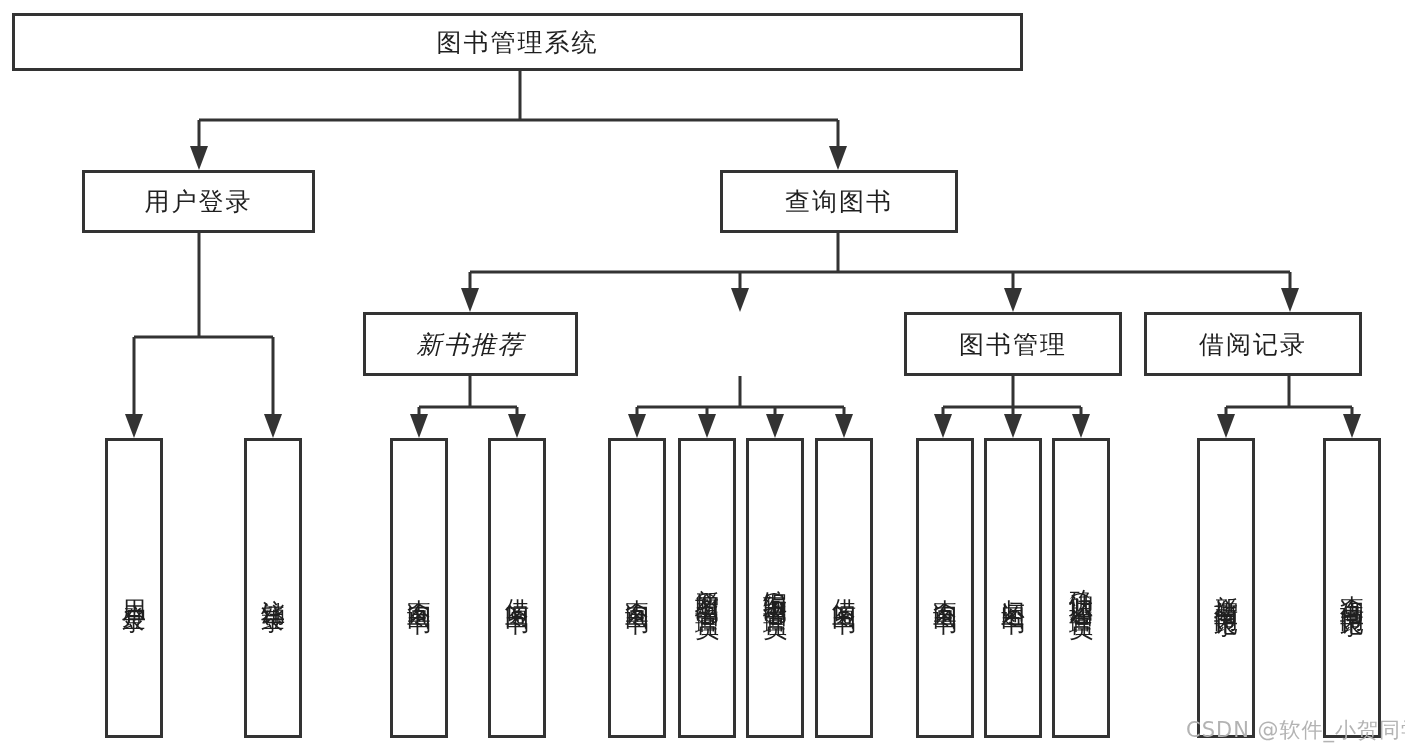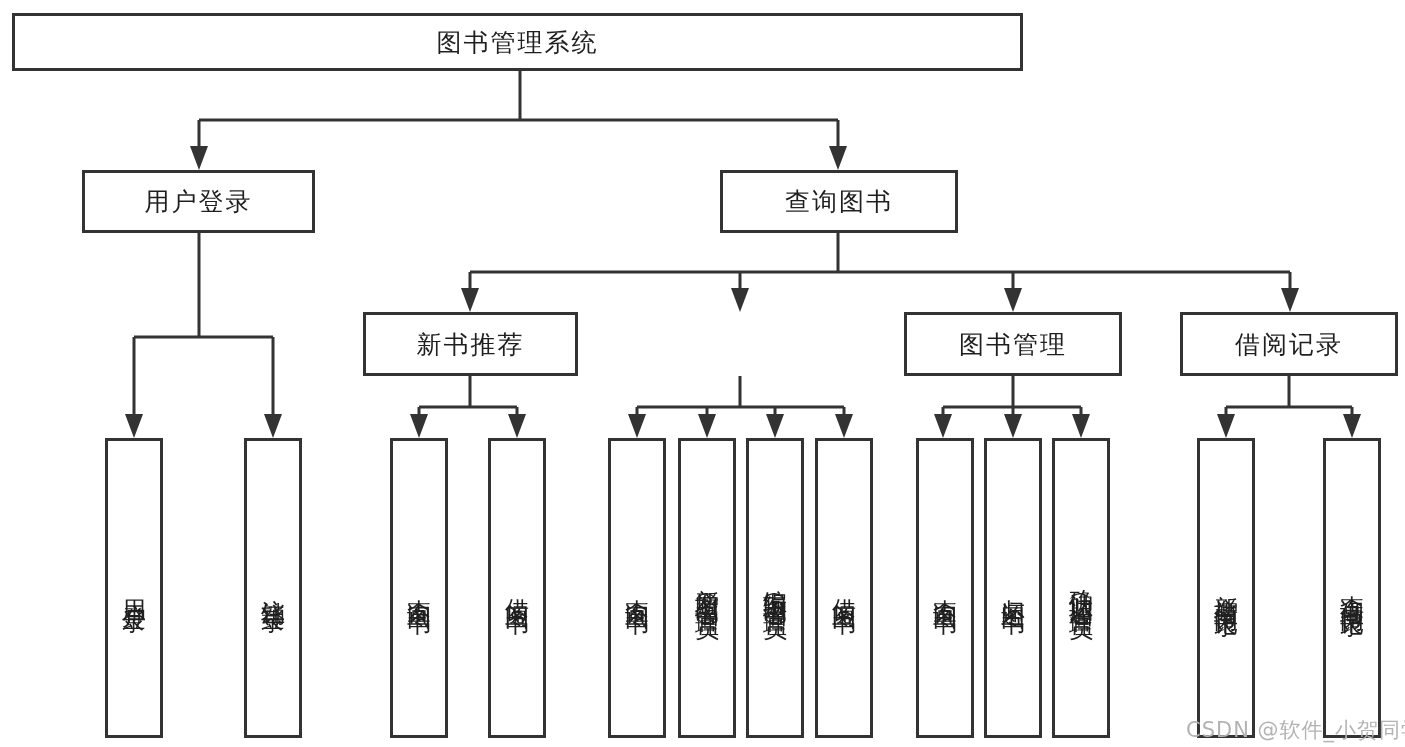--- a/index.html
+++ b/index.html
@@ -85,23 +85,23 @@
       <polygon points="1217,414 1235,414 1226,438"></polygon>
       <polygon points="1343,414 1361,414 1352,438"></polygon>
     </g>
   </svg>
 
   <div class="node h-node" style="left:12px; top:13px; width:1011px; height:58px;">图书管理系统</div>
 
   <div class="node h-node" style="left:82px; top:170px; width:233px; height:63px;">用户登录</div>
   <div class="node h-node" style="left:720px; top:170px; width:238px; height:63px;">查询图书</div>
 
-  <div class="node h-node" style="left:363px; top:312px; width:215px; height:64px;">新书推荐</div>
+  <div class="node h-node" style="left:363px; top:312px; width:215px; height:64px;font-style:italic;">新书推荐</div>
   <div class="node h-node" style="left:904px; top:312px; width:218px; height:64px;">图书管理</div>
-  <div class="node h-node" style="left:1180px; top:312px; width:218px; height:64px;">借阅记录</div>
+  <div class="node h-node" style="left:1144px; top:312px; width:218px; height:64px;">借阅记录</div>
 
   <div class="node v-node" style="left:105px; top:438px; width:58px; height:300px;">用户登录</div>
   <div class="node v-node" style="left:244px; top:438px; width:58px; height:300px;">注销登录</div>
 
   <div class="node v-node" style="left:390px; top:438px; width:58px; height:300px;">查询图书</div>
   <div class="node v-node" style="left:488px; top:438px; width:58px; height:300px;">借阅图书</div>
 
   <div class="node v-node" style="left:608px; top:438px; width:58px; height:300px;">查询图书</div>
   <div class="node v-node" style="left:678px; top:438px; width:58px; height:300px;">新增图书（管理员）</div>
   <div class="node v-node" style="left:746px; top:438px; width:58px; height:300px;">编辑图书（管理员）</div>

